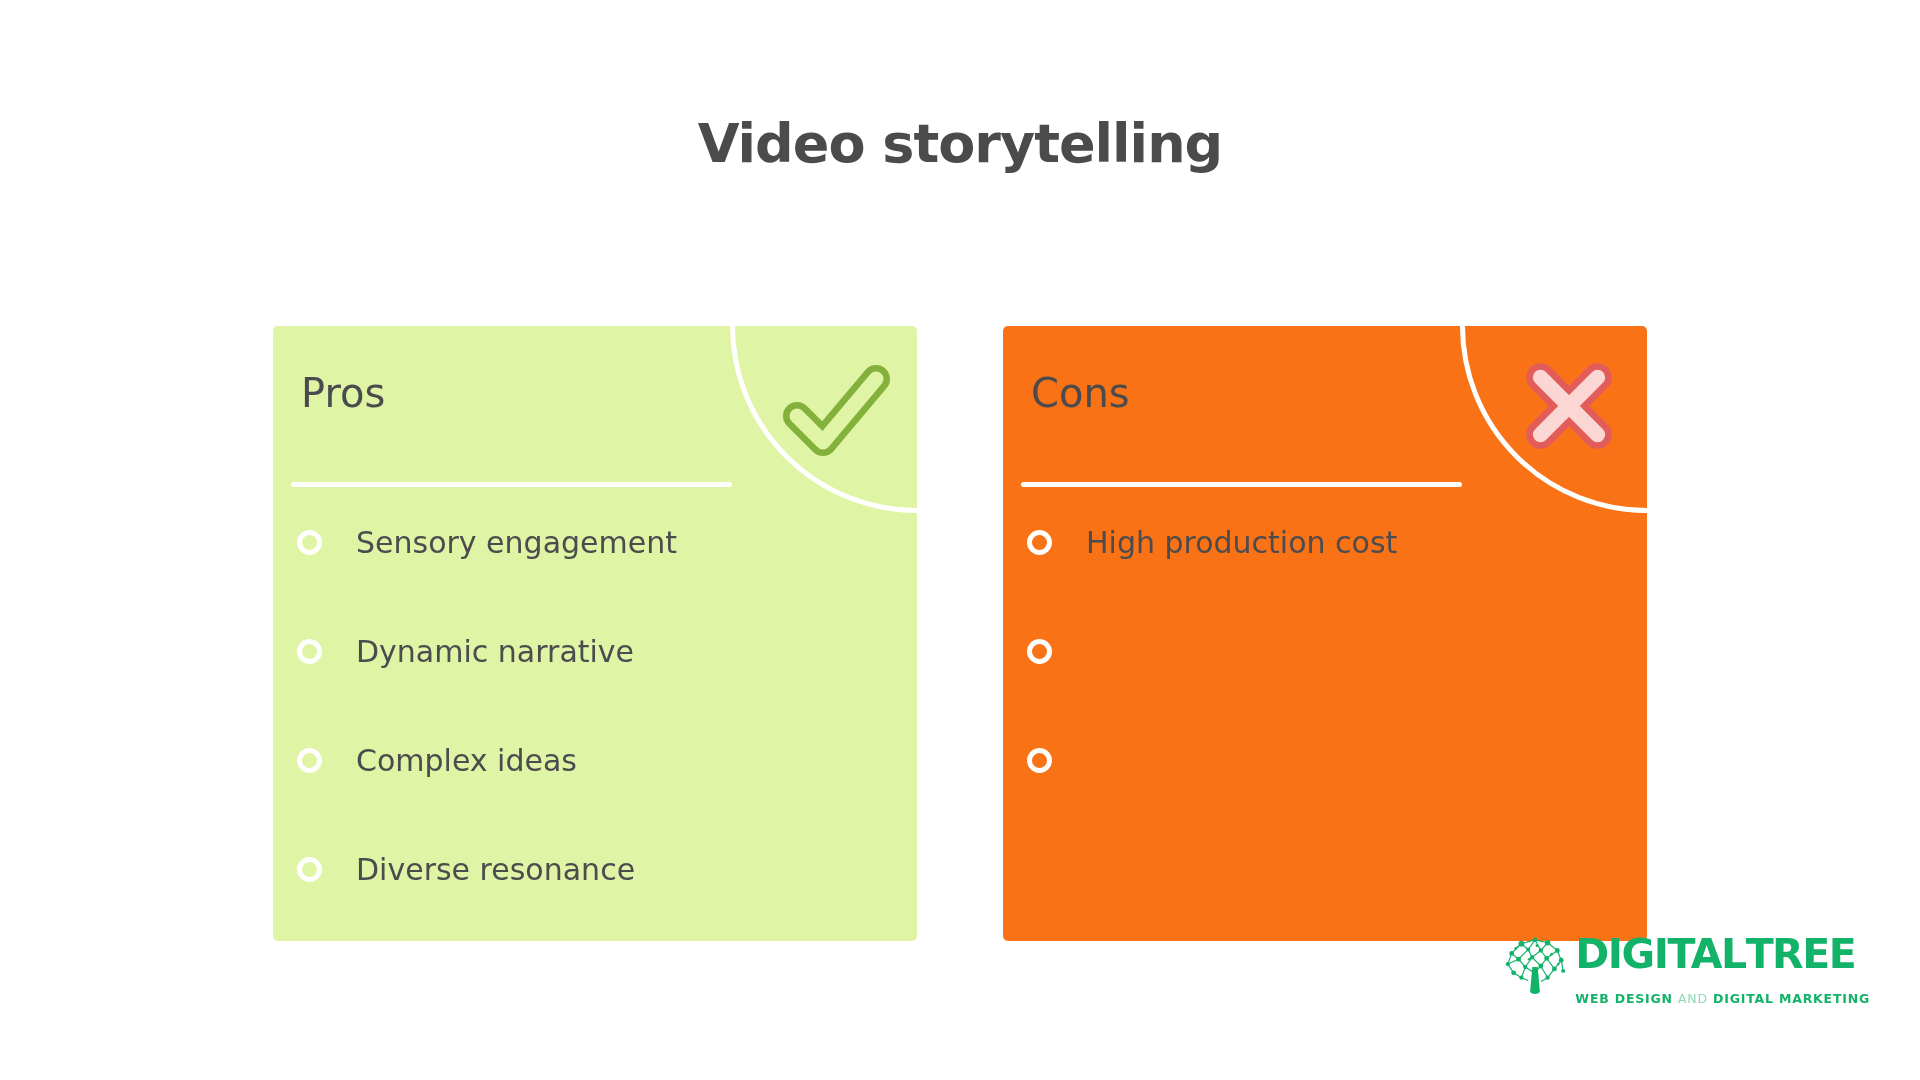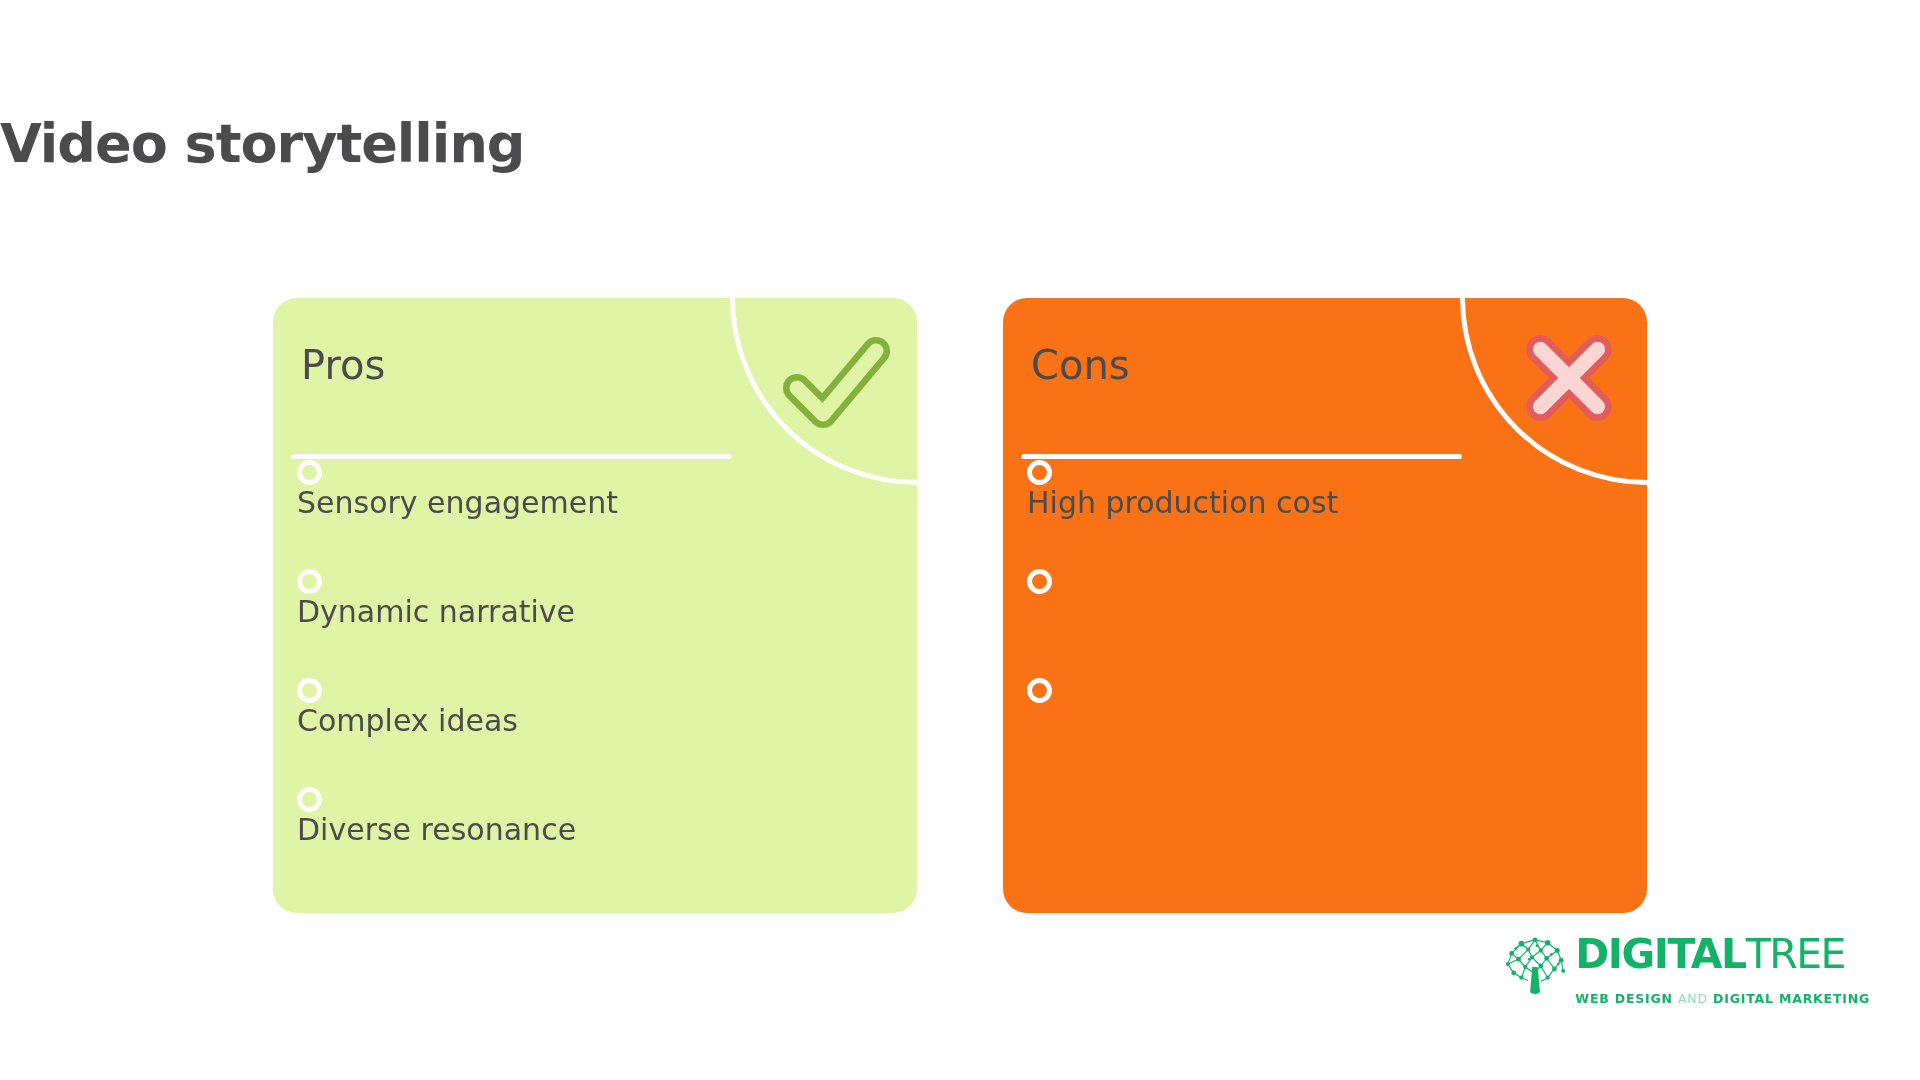--- a/index.html
+++ b/index.html
@@ -9,43 +9,45 @@
     background: #ffffff;
     overflow: hidden;
     font-family: "DejaVu Sans", "Liberation Sans", sans-serif;
   }
 
   
   .page-title {
     position: absolute;
     left: 0; right: 0;
     top: 112px;
+    text-align: center;
     font-size: 54px;
     font-weight: bold;
     letter-spacing: -1px;
     color: #4b4b4d;
   }
 
   
   .cards {
     position: absolute;
     left: 273px;
     top: 298px;
     width: 1374px;
     height: 615px;
     display: flex;
     gap: 86px;
   }
   .card {
     position: relative;
     width: 644px;
     height: 615px;
-    border-radius: 24px;
+    border-radius: 5px;
     overflow: hidden;
     flex: 0 0 auto;
+    margin-top: 28px;
   }
   .card.pros { background: #e0f4a5; }
   .card.cons { background: #f97316; }
 
   .corner-arc {
     position: absolute;
     top: -187px;
     right: -187px;
     width: 374px;
     height: 374px;
@@ -81,21 +83,21 @@
   .item-list {
     position: absolute;
     left: 24px;
     top: 162px;
     right: 16px;
     list-style: none;
   }
   .item-list li {
     height: 109px;
     display: flex;
-    flex-direction: column;
+    align-items: center;
   }
   .bullet {
     width: 15px;
     height: 15px;
     border: 5px solid #ffffff;
     border-radius: 50%;
     box-sizing: content-box;
     margin-right: 34px;
     flex: 0 0 auto;
   }
@@ -116,21 +118,21 @@
   }
   .logo-text { display: flex; flex-direction: column; }
   .brand {
     font-size: 41px;
     line-height: 1.0;
     letter-spacing: -1.5px;
     color: #12b269;
     white-space: nowrap;
   }
   .brand .bold  { font-weight: 800; }
-  .brand .light { font-weight: 400; margin-top: 36px; }
+  .brand .light { font-weight: 700; margin-top: 36px; }
   .tagline {
     margin-top: 16px;
     font-size: 12.5px;
     font-weight: bold;
     letter-spacing: 0.8px;
     color: #12b269;
     white-space: nowrap;
   }
   .tagline .and { color: #90d9b5; font-weight: normal; }
 </style>

